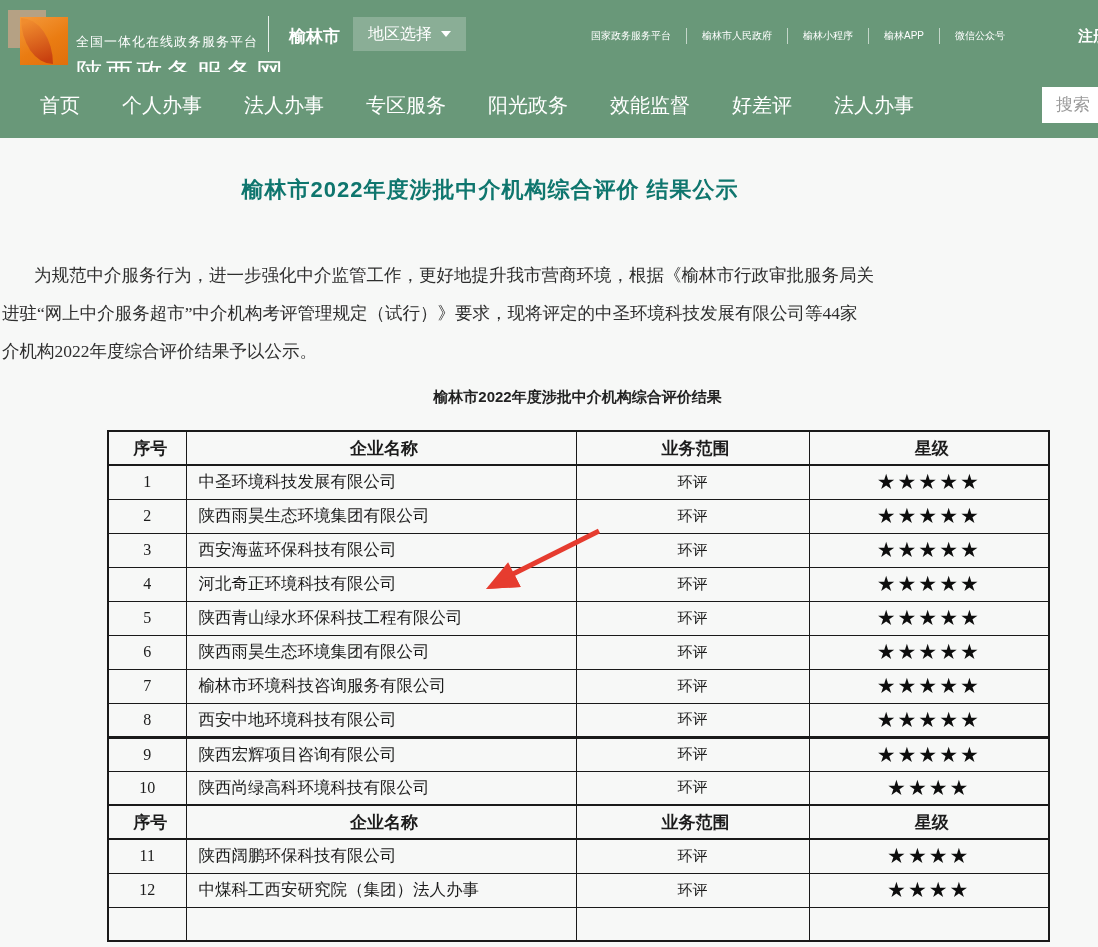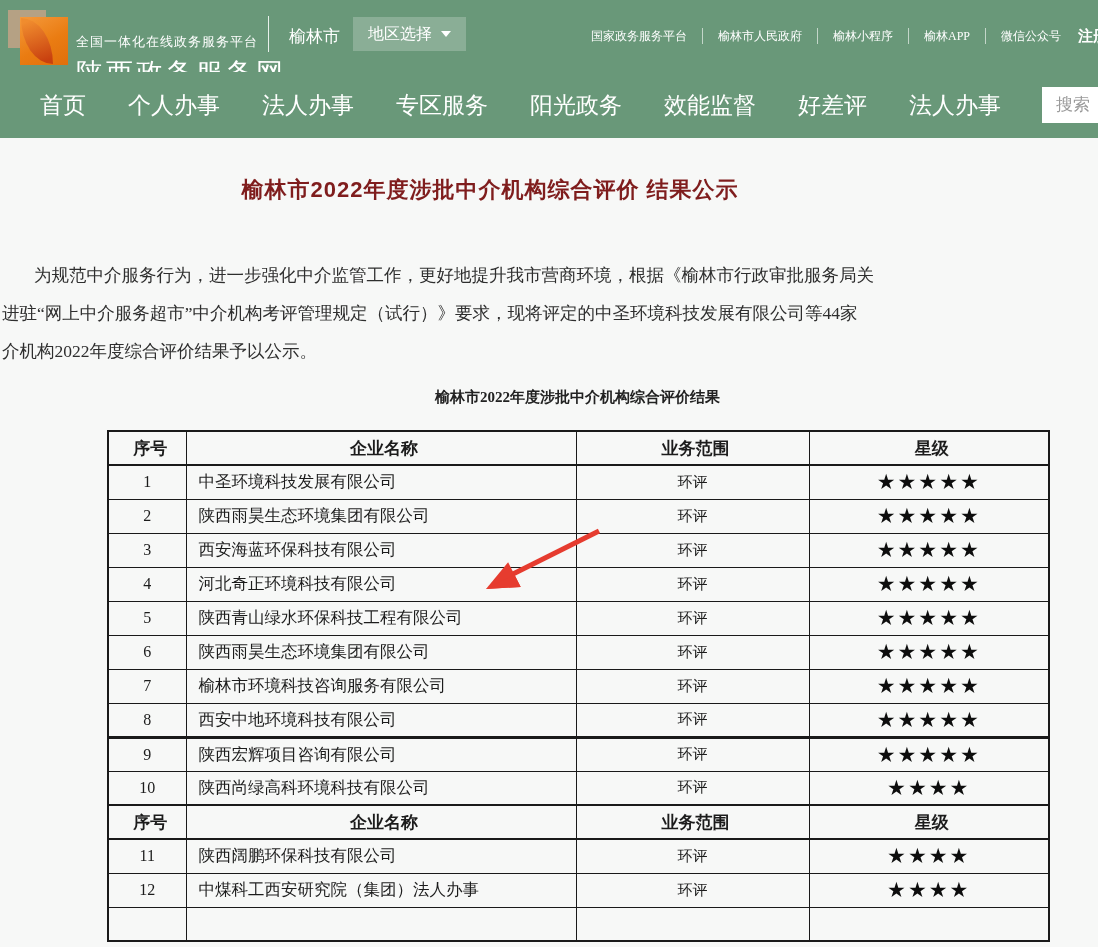--- a/index.html
+++ b/index.html
@@ -16,51 +16,51 @@
                      background:linear-gradient(150deg,#f59a3c 0%,#ea7c12 55%,#e06f0c 100%); }
   .logo .leaf { position:absolute; left:13px; top:13px; width:32px; height:46px;
                 background:linear-gradient(160deg,#f08c2e 10%,#c8400f 90%);
                 border-radius:0 100% 0 100%; }
 
   .brand { position:absolute; left:76px; top:21px; color:#fff;margin-top:12px; }
   .brand .small { font-size:13px; letter-spacing:1px; }
   .brand .big { font-size:27px; letter-spacing:3px; margin-top:4px; }
 
   .vdiv { position:absolute; left:268px; top:16px; width:1px; height:36px; background:rgba(255,255,255,.85); }
-  .city { position:absolute; left:289px; top:25px; color:#fff; font-size:17px; cursor:pointer; }
+  .city { position:absolute; left:289px; top:25px; color:#fff; font-size:17px; cursor:pointer;font-weight:bold; }
   .region-btn { position:absolute; left:353px; top:17px; height:34px; padding:0 15px;
                 background:rgba(255,255,255,.22); color:#fff; font-size:16px; border:none;
                 display:flex; align-items:center; gap:9px; cursor:pointer; }
   .region-btn .caret { width:0; height:0; border-left:5px solid transparent;
                        border-right:5px solid transparent; border-top:6px solid #fff; }
 
   .top-links { position:absolute; left:576px; top:0; height:72px; display:flex; align-items:center; }
-  .top-link { color:#fff; font-size:12px; text-decoration:none; padding:0 15px; white-space:nowrap; cursor:pointer;font-family:Liberation Serif, serif; }
+  .top-link { color:#fff; font-size:10px; text-decoration:none; padding:0 15px; white-space:nowrap; cursor:pointer; }
   .sep { width:1px; height:16px; background:rgba(255,255,255,.6); }
   .register { position:absolute; left:1078px; top:27px; color:#fff; font-size:15px;
               font-weight:bold; text-decoration:none; white-space:nowrap; cursor:pointer; }
 
   
   .nav-items { position:absolute; left:40px; top:0; height:66px; display:flex; align-items:center; }
-  .nav-item { color:#fff; font-size:23px; text-decoration:none; margin-right:42px; white-space:nowrap; cursor:pointer; }
+  .nav-item { color:#fff; font-size:20px; text-decoration:none; margin-right:42px; white-space:nowrap; cursor:pointer; }
   .search-box { position:absolute; left:1042px; top:15px; width:170px; height:36px; background:#fff;
                 border:none; outline:none; padding-left:14px; font-size:17px; color:#555;
                 font-family:"Liberation Sans", sans-serif; }
   .search-box::placeholder { color:#9a9a9a; }
 
   
   .doc { position:absolute; left:0; top:138px; width:1098px; height:809px; overflow:hidden; }
   .doc-title { position:absolute; left:0; top:37px; width:980px; text-align:center;
-               font-size:22px; font-weight:bold; color:#7f1d1d; letter-spacing:1px; }
+               font-size:22px; font-weight:bold; color:#0f766e; letter-spacing:1px; }
   .para { position:absolute; left:2px; top:118px; width:1600px;
           font-family:"Liberation Serif", serif; font-size:17.5px; color:#2e2e2e; }
   .para .pline { white-space:nowrap; height:38px; line-height:38px; overflow:visible; }
   .para .pline.first { text-indent:32px; }
   .tbl-caption { position:absolute; left:107px; top:250px; width:941px; text-align:center;
-                 font-size:15px; font-weight:bold; color:#222;font-family:Liberation Serif, serif; }
+                 font-size:15px; font-weight:bold; color:#222; }
 
   
   table.eval { position:absolute; left:107px; top:292px; width:941px;
                border-collapse:collapse; table-layout:fixed;
                font-family:"Liberation Serif", serif; background:transparent; }
   table.eval col.c0 { width:78px; }
   table.eval col.c1 { width:390px; }
   table.eval col.c2 { width:233px; }
   table.eval col.c3 { width:240px; }
   table.eval tr { height:34px; }

